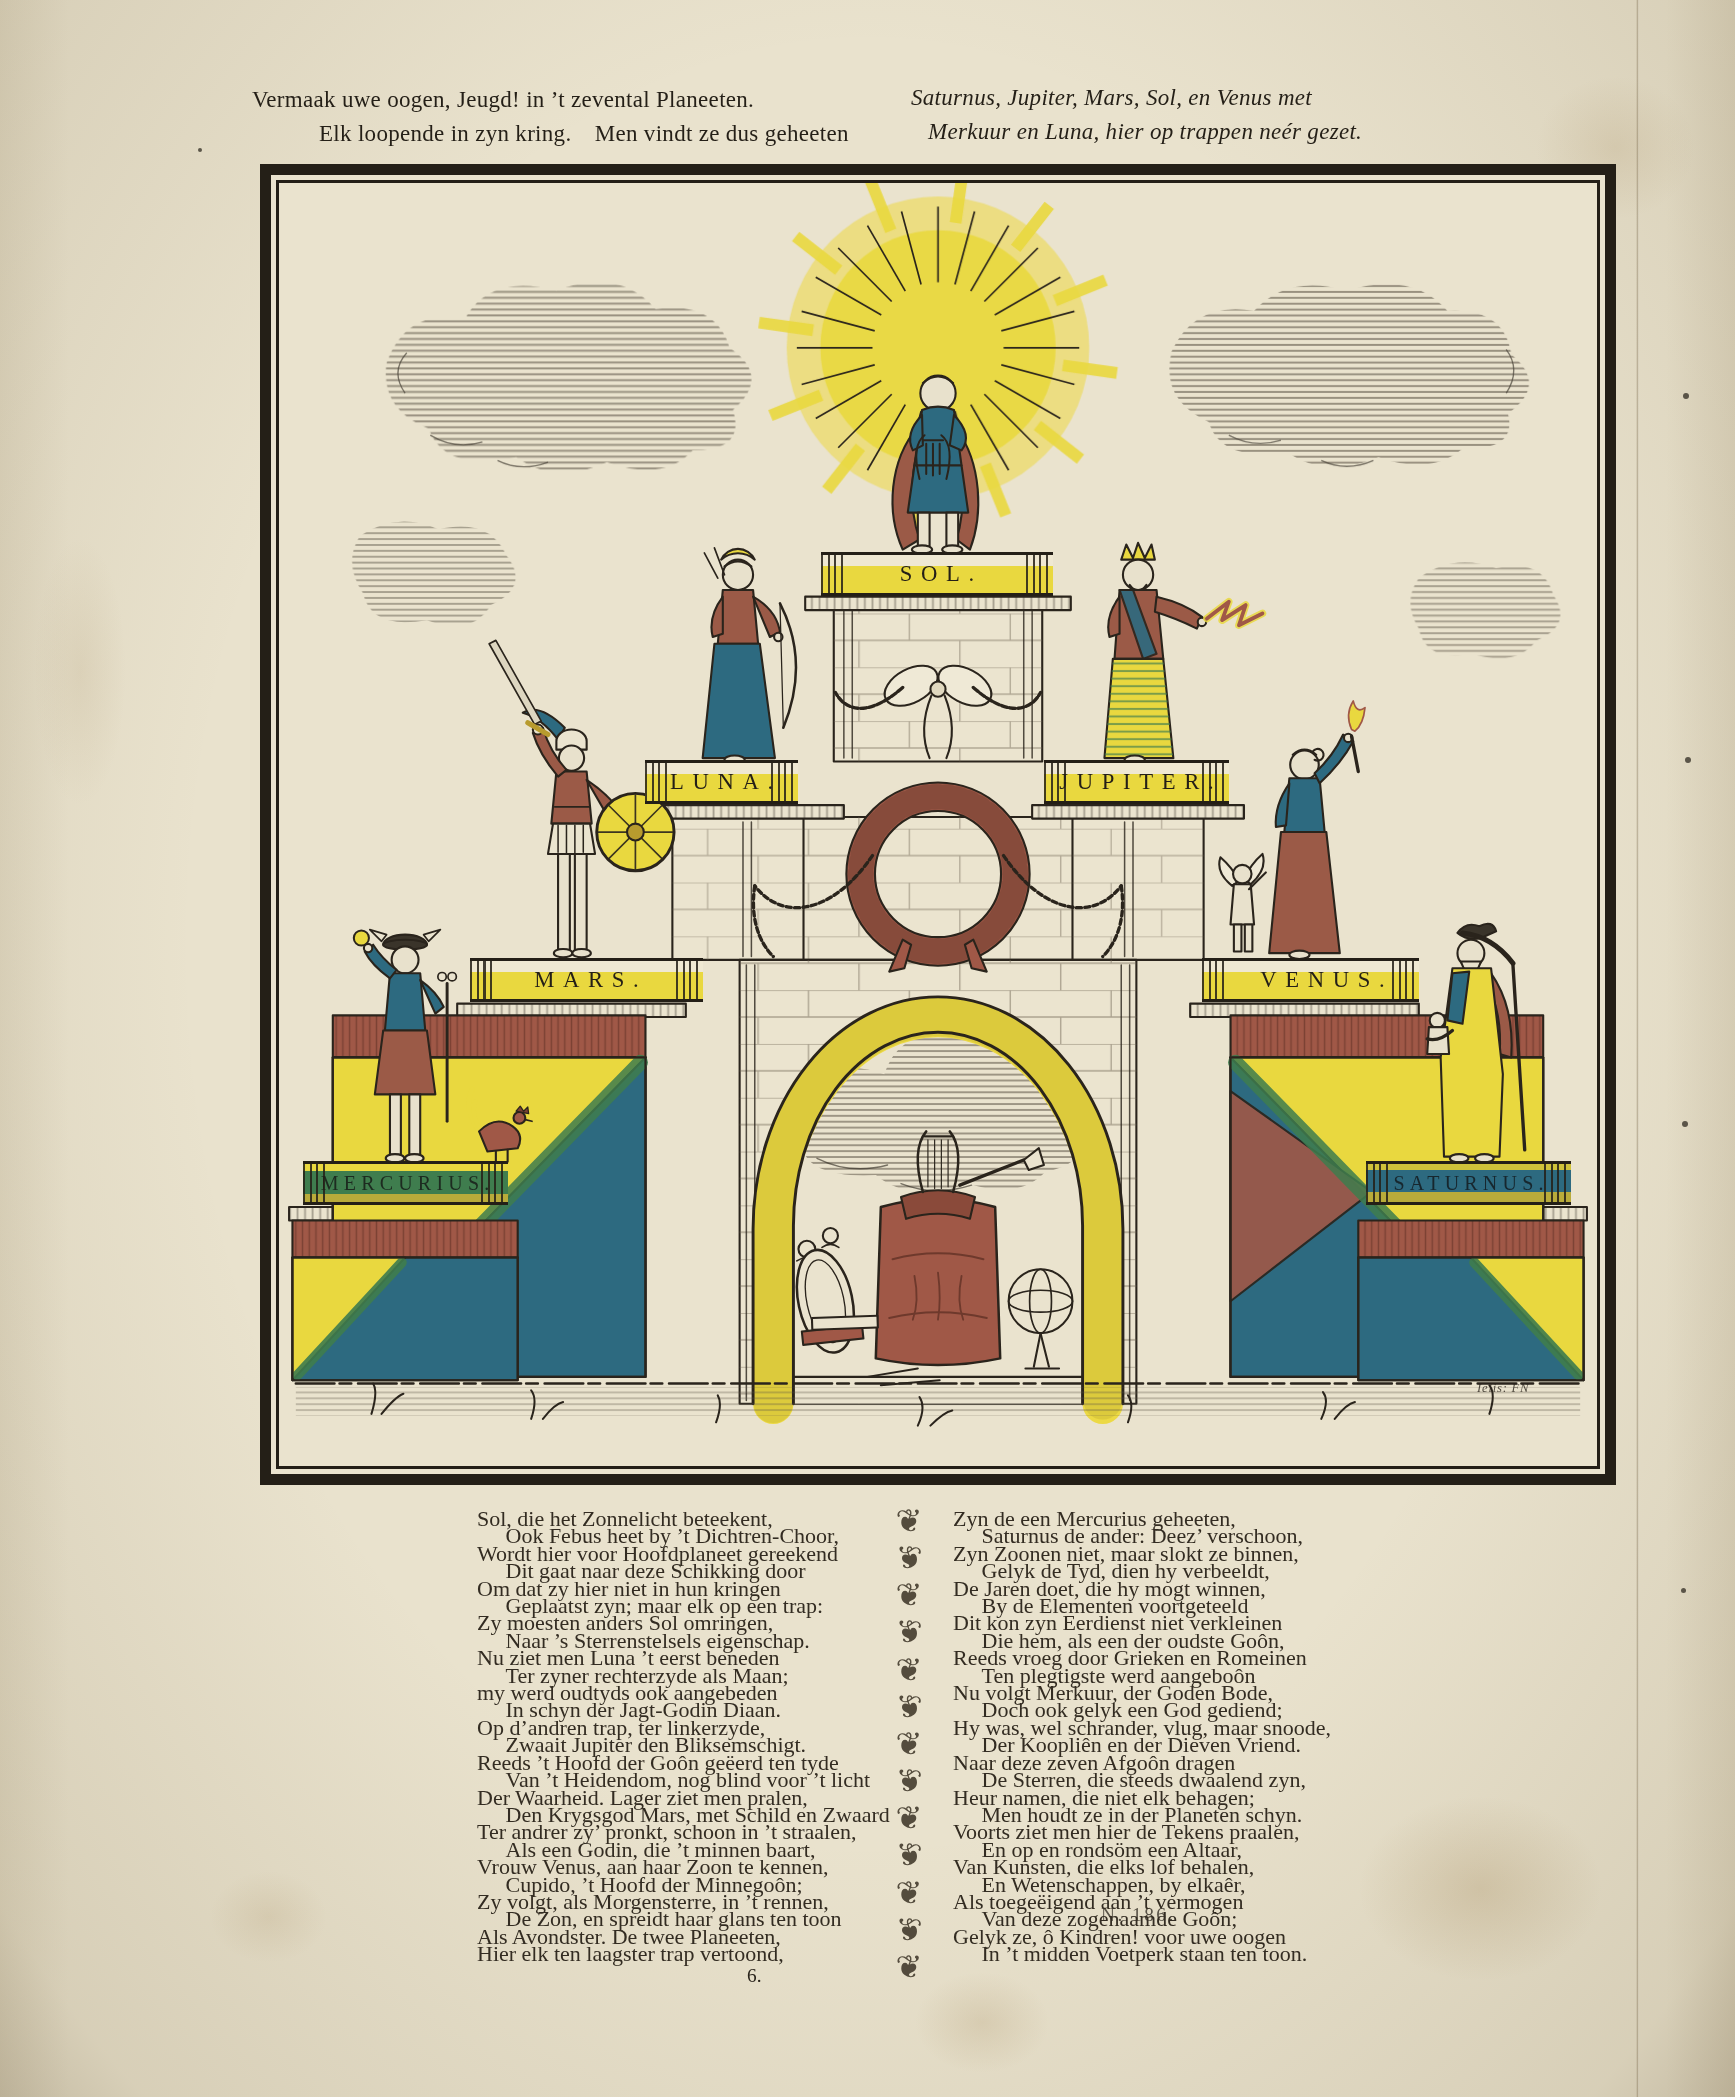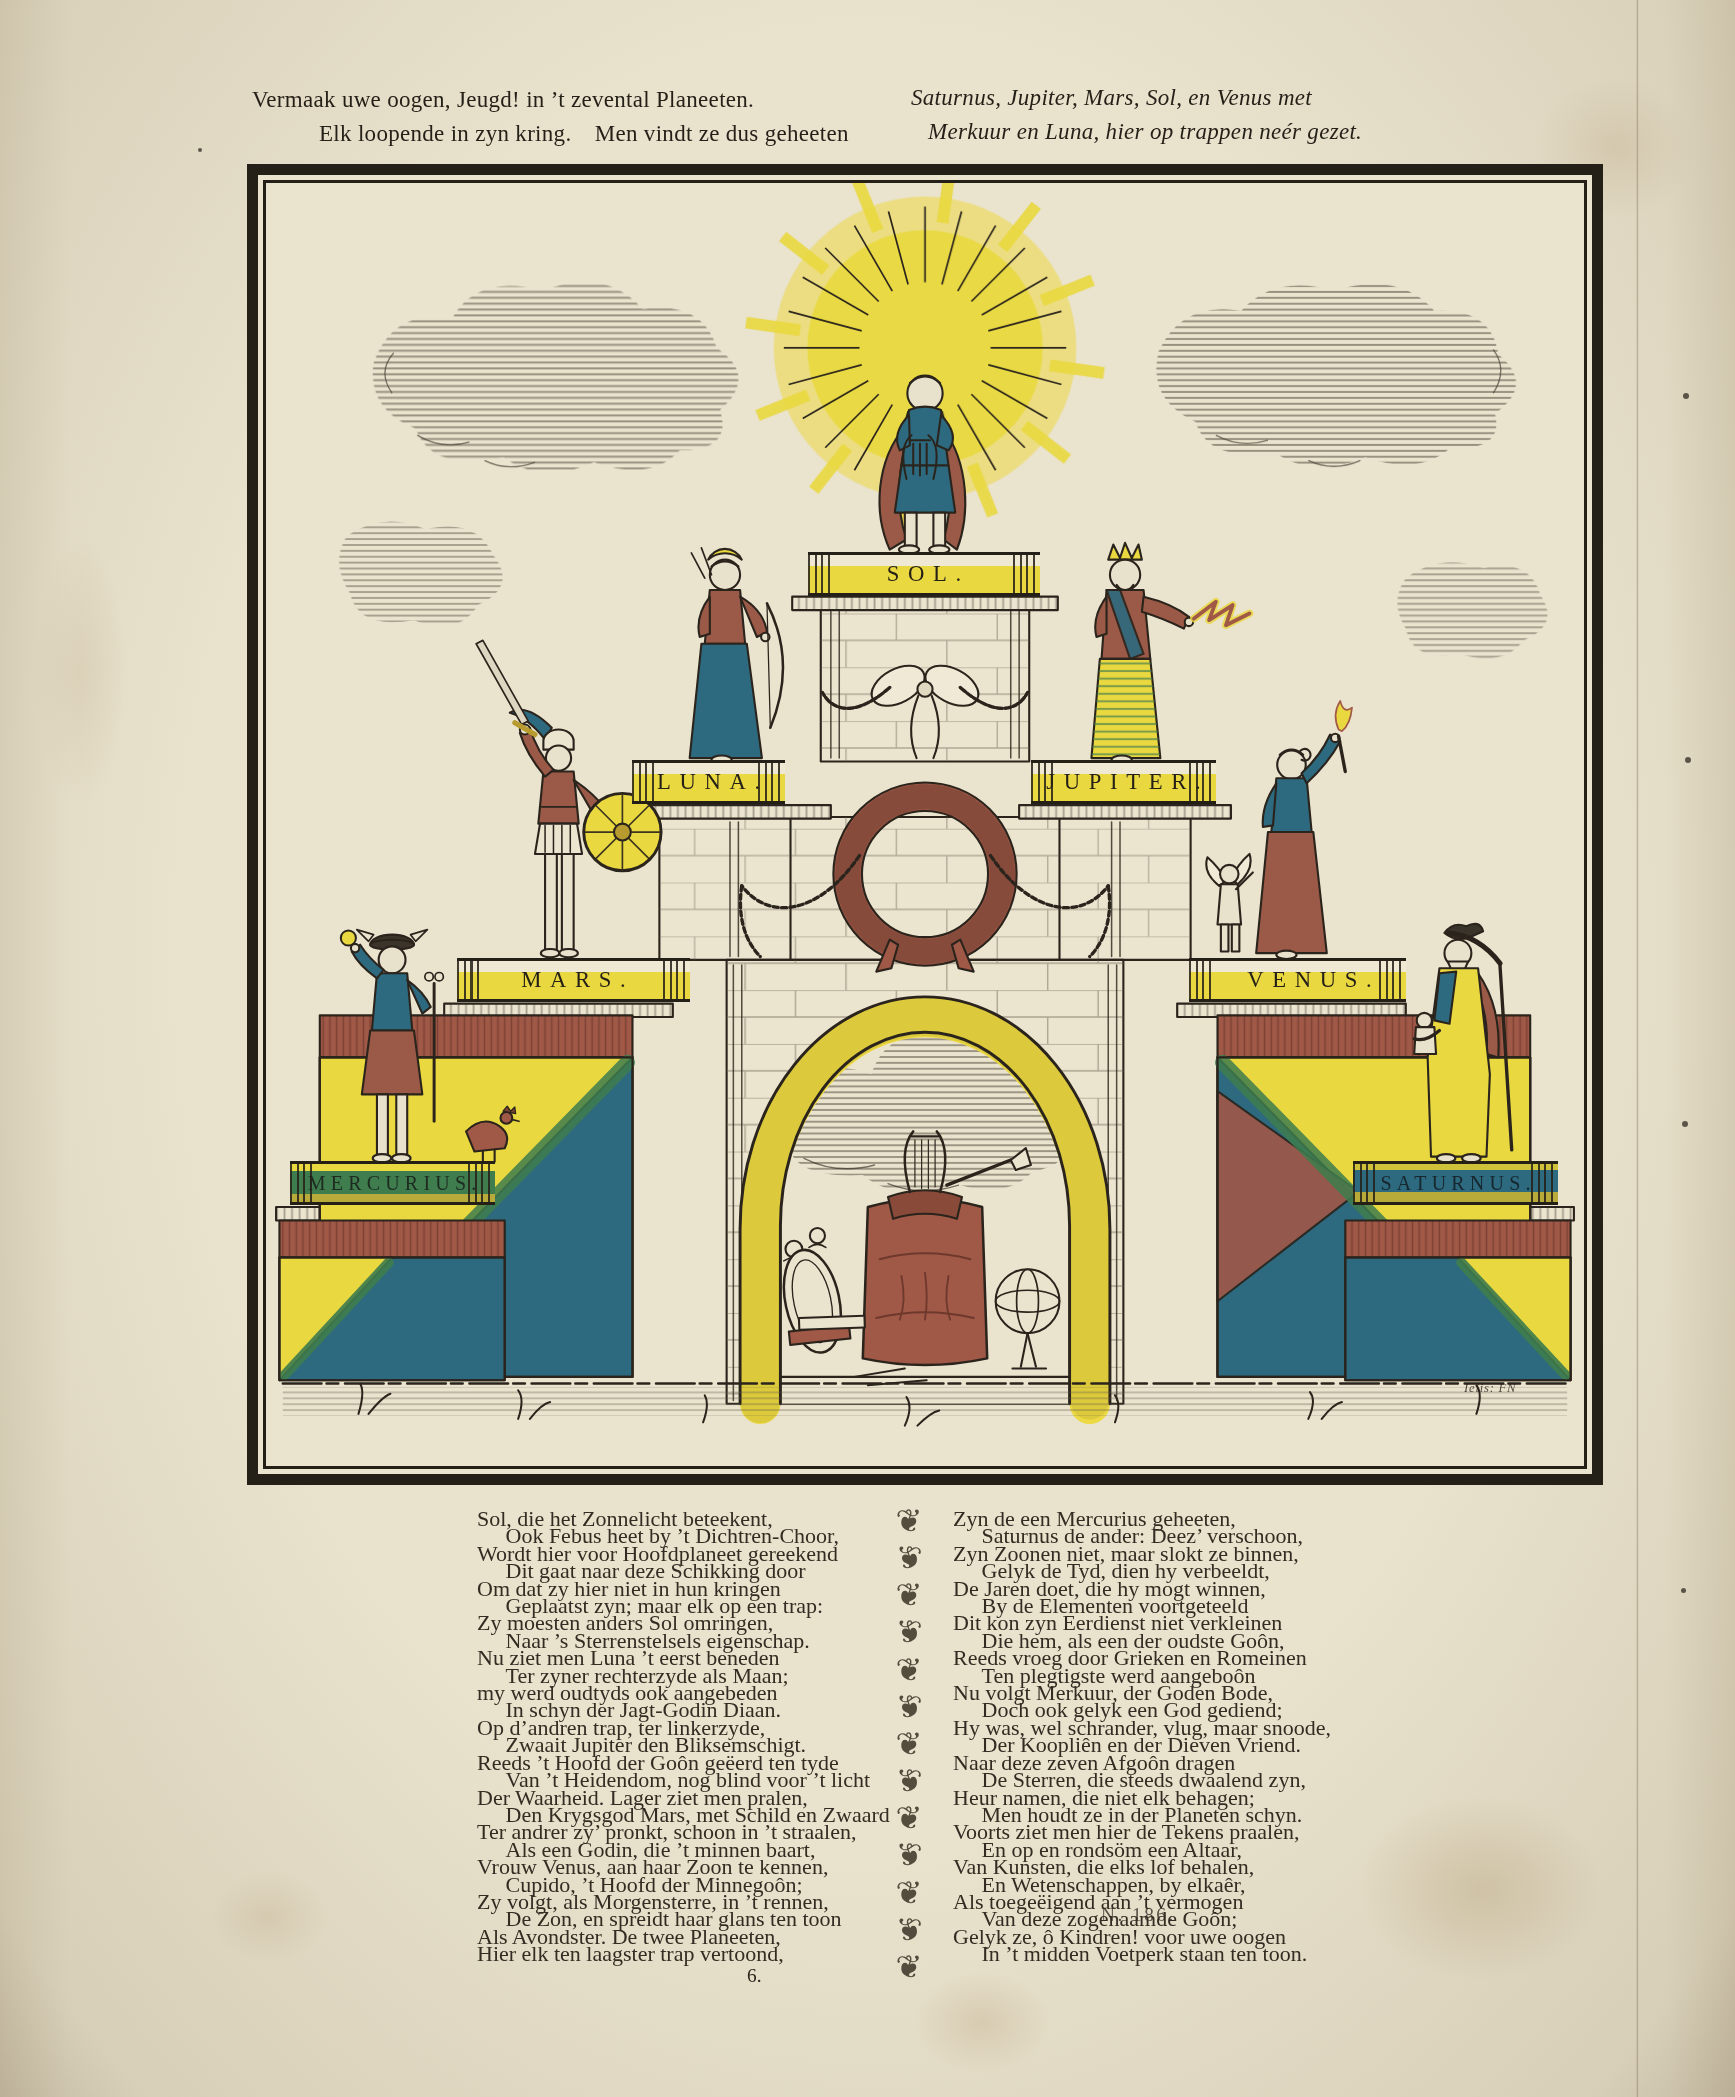--- a/index.html
+++ b/index.html
@@ -23,21 +23,21 @@
   .sp4{left:198px;top:148px;width:4.2px;height:4.2px;} .sp5{left:1681px;top:1588px;width:5px;height:5px;}
 
   
   .tline{position:absolute;white-space:nowrap;font-size:23px;letter-spacing:0.3px;color:#241f17;}
   .t1l{left:252px;top:87px;}
   .t1r{left:911px;top:85px;font-style:italic;}
   .t2l{left:277px;top:121px;margin-left:42px;}
   .t2r{left:928px;top:119px;font-style:italic;}
 
   
-  .frame{position:absolute;left:247px;top:164px;width:1356px;height:1321px;
+  .frame{position:absolute;left:260px;top:164px;width:1356px;height:1321px;
          border:11.7px solid #241f17;background:#eae3ce;box-sizing:border-box;}
   .frame-inner{position:absolute;inset:5px;border:3.4px solid #241f17;}
   .scene{position:absolute;inset:0;}
   .scene svg{position:absolute;inset:0;z-index:1;}
 
   
   .plaque{position:absolute;height:44px;box-sizing:border-box;z-index:5;
     border-top:3.4px solid #241f17;border-bottom:3.4px solid #241f17;
     background:linear-gradient(180deg,#efe8d2 0 30%,#e9d83f 30% 100%);
     display:flex;align-items:center;justify-content:center;}

